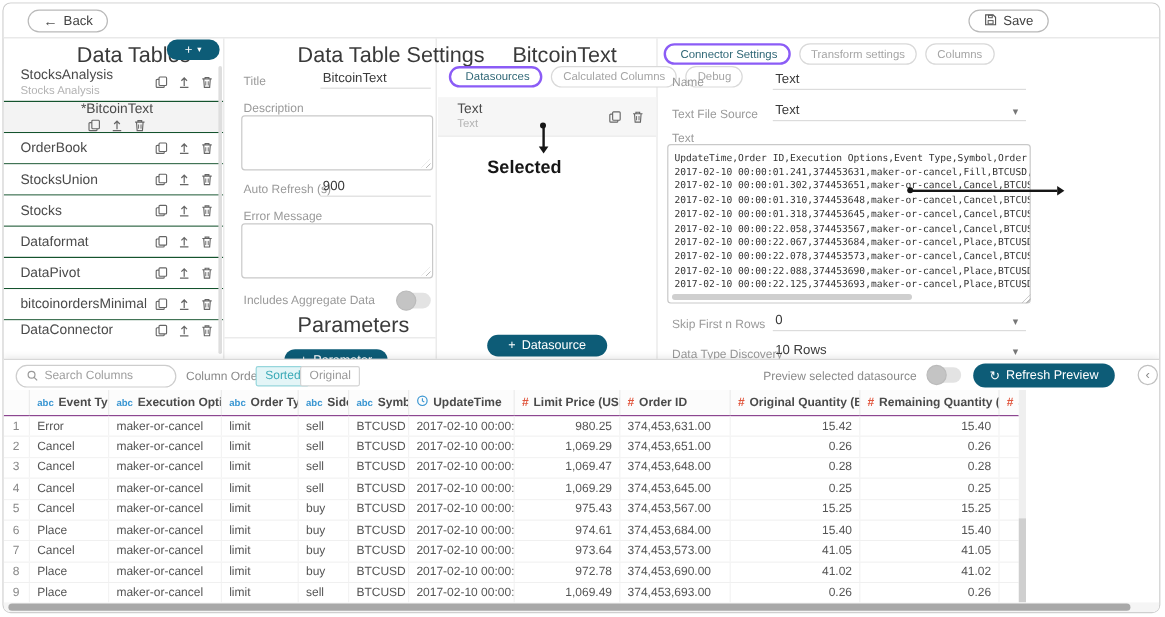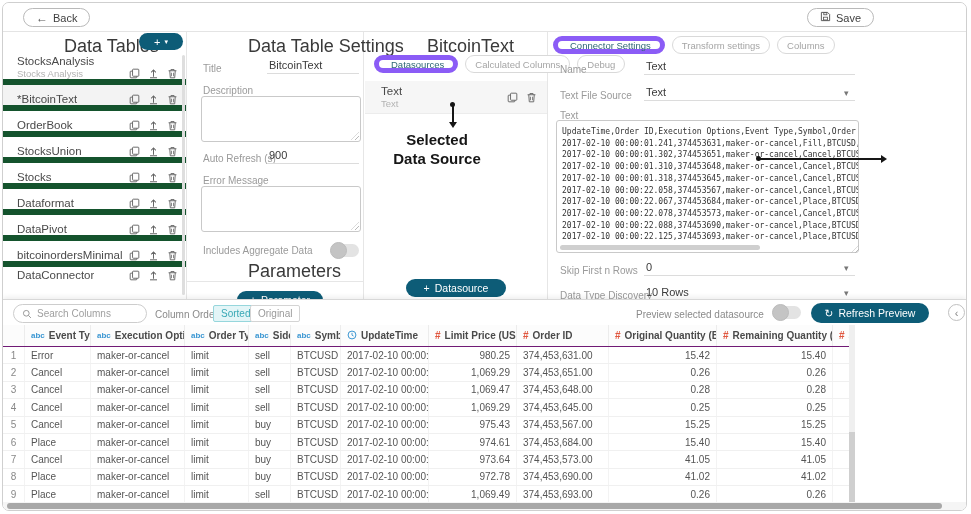--- a/index.html
+++ b/index.html
@@ -21,24 +21,24 @@
   
   .vdiv { position:absolute; top:29px; width:1px; height:268px; background:#e6e6e6; }
 
   
   .sb-title { position:absolute; left:14px; top:33px; font-size:13px; color:#3a3a3a; }
   .add-pill { position:absolute; left:136px; top:30px; width:44px; height:17px; border-radius:9px;
     background:#0d5c77; color:#fff; display:flex; align-items:center; justify-content:center; gap:4px;
     font-size:11px; cursor:pointer; border:none; }
   .add-pill .caret { font-size:7px; line-height:1; }
   .sb-list { position:absolute; left:0; top:50px; width:183px; height:246px; overflow:hidden; }
-  .side-item { position:relative; height:26px; display:flex; align-items:flex-end; justify-content:space-between;
-    padding:0 8px 0 14px; border-bottom:6px solid #14532d; background:#fff; cursor:pointer; }
+  .side-item { position:relative; height:26px; display:flex; align-items:center; justify-content:space-between;
+    padding:0 8px 0 14px; border-bottom:1px solid #14532d; background:#fff; cursor:pointer; }
   .side-item.first { height:32px; }
-  .side-item.selected { background:#f3f3f3; }
+  .side-item.selected { background:#f3f3f3;flex-direction:column; }
   .side-item.clipped { align-items:flex-start; padding-top:2px; border-bottom:none; }
   .side-text { display:flex; flex-direction:column; overflow:hidden; }
   .side-title { font-size:11.5px; color:#4a4a4a; white-space:nowrap; }
   .side-sub { font-size:9.5px; color:#b3b3b3; white-space:nowrap; margin-top:1px; }
   .side-icons { display:flex; gap:7px; flex:none; }
   .licon { width:12px; height:12px; display:flex; align-items:center; justify-content:center; cursor:pointer; }
   .sb-scroll { position:absolute; left:179px; top:52px; width:3px; height:240px; background:#dedede; border-radius:2px; }
 
   
   .panel-title { position:absolute; font-size:18px; color:#3a3a3a;margin-left:47px; }
@@ -52,21 +52,21 @@
   .toggle .knob { position:absolute; left:-1px; top:-2px; width:17px; height:17px; border-radius:50%;
     background:#c4c4c4; border:1px solid #bbb; }
   .hdiv { position:absolute; height:1px; background:#e6e6e6; }
   .teal-pill { position:absolute; background:#0d5c77; color:#fff; border:none; border-radius:10px;
     display:flex; align-items:center; justify-content:center; gap:5px; font-size:10.5px; cursor:pointer; }
 
   
   .tabrow { position:absolute; display:flex; gap:7px; }
   .tab { height:18px; display:flex; align-items:center; padding:0 9px; border:1px solid #d9d9d9;
     border-radius:10px; font-size:9.5px; color:#a5a5a5; background:#fff; white-space:nowrap; cursor:pointer; }
-  .tab.sel { border:5px solid #8b5cf6; color:#2e6675;padding-left:12px; }
+  .tab.sel { border:2px solid #8b5cf6; color:#2e6675;padding-left:12px; }
 
   
   .ds-item { position:absolute; left:362px; top:78px; width:182px; height:33px; background:#f6f6f6;
     display:flex; align-items:center; justify-content:space-between; padding:0 10px 0 16px; cursor:pointer;
     border-bottom:1px solid #ececec; }
 
   
   .csv { position:absolute; left:553px; top:117px; width:303px; height:133px; border:1px solid #c9c9c9;
     border-radius:3px; padding:5px 0 0 5px; font-family:"DejaVu Sans Mono", monospace; font-size:8px;
     line-height:11.7px; color:#333; white-space:pre; overflow:hidden; background:#fff; }
@@ -677,19 +677,18 @@
           <div class="hscroll-thumb"></div>
         </div>
     </div>
   </div>
 
   <div class="anno-dot" style="left:450px; top:102px"></div>
   <div class="anno-line-v" style="left:452px; top:105px; height:18px"></div>
   <div class="arrow-down" style="left:449px; top:122px"></div>
   <div class="anno anno-sds">
     <div>Selected</div>
-    <div>Data Source</div>
   </div>
 
   <div class="anno-dot" style="left:756px; top:156px"></div>
   <div class="anno-line-h" style="left:759px; top:158px; width:122px"></div>
   <div class="arrow-right" style="left:881px; top:155px"></div>
 </div>
 
 </body></html>

